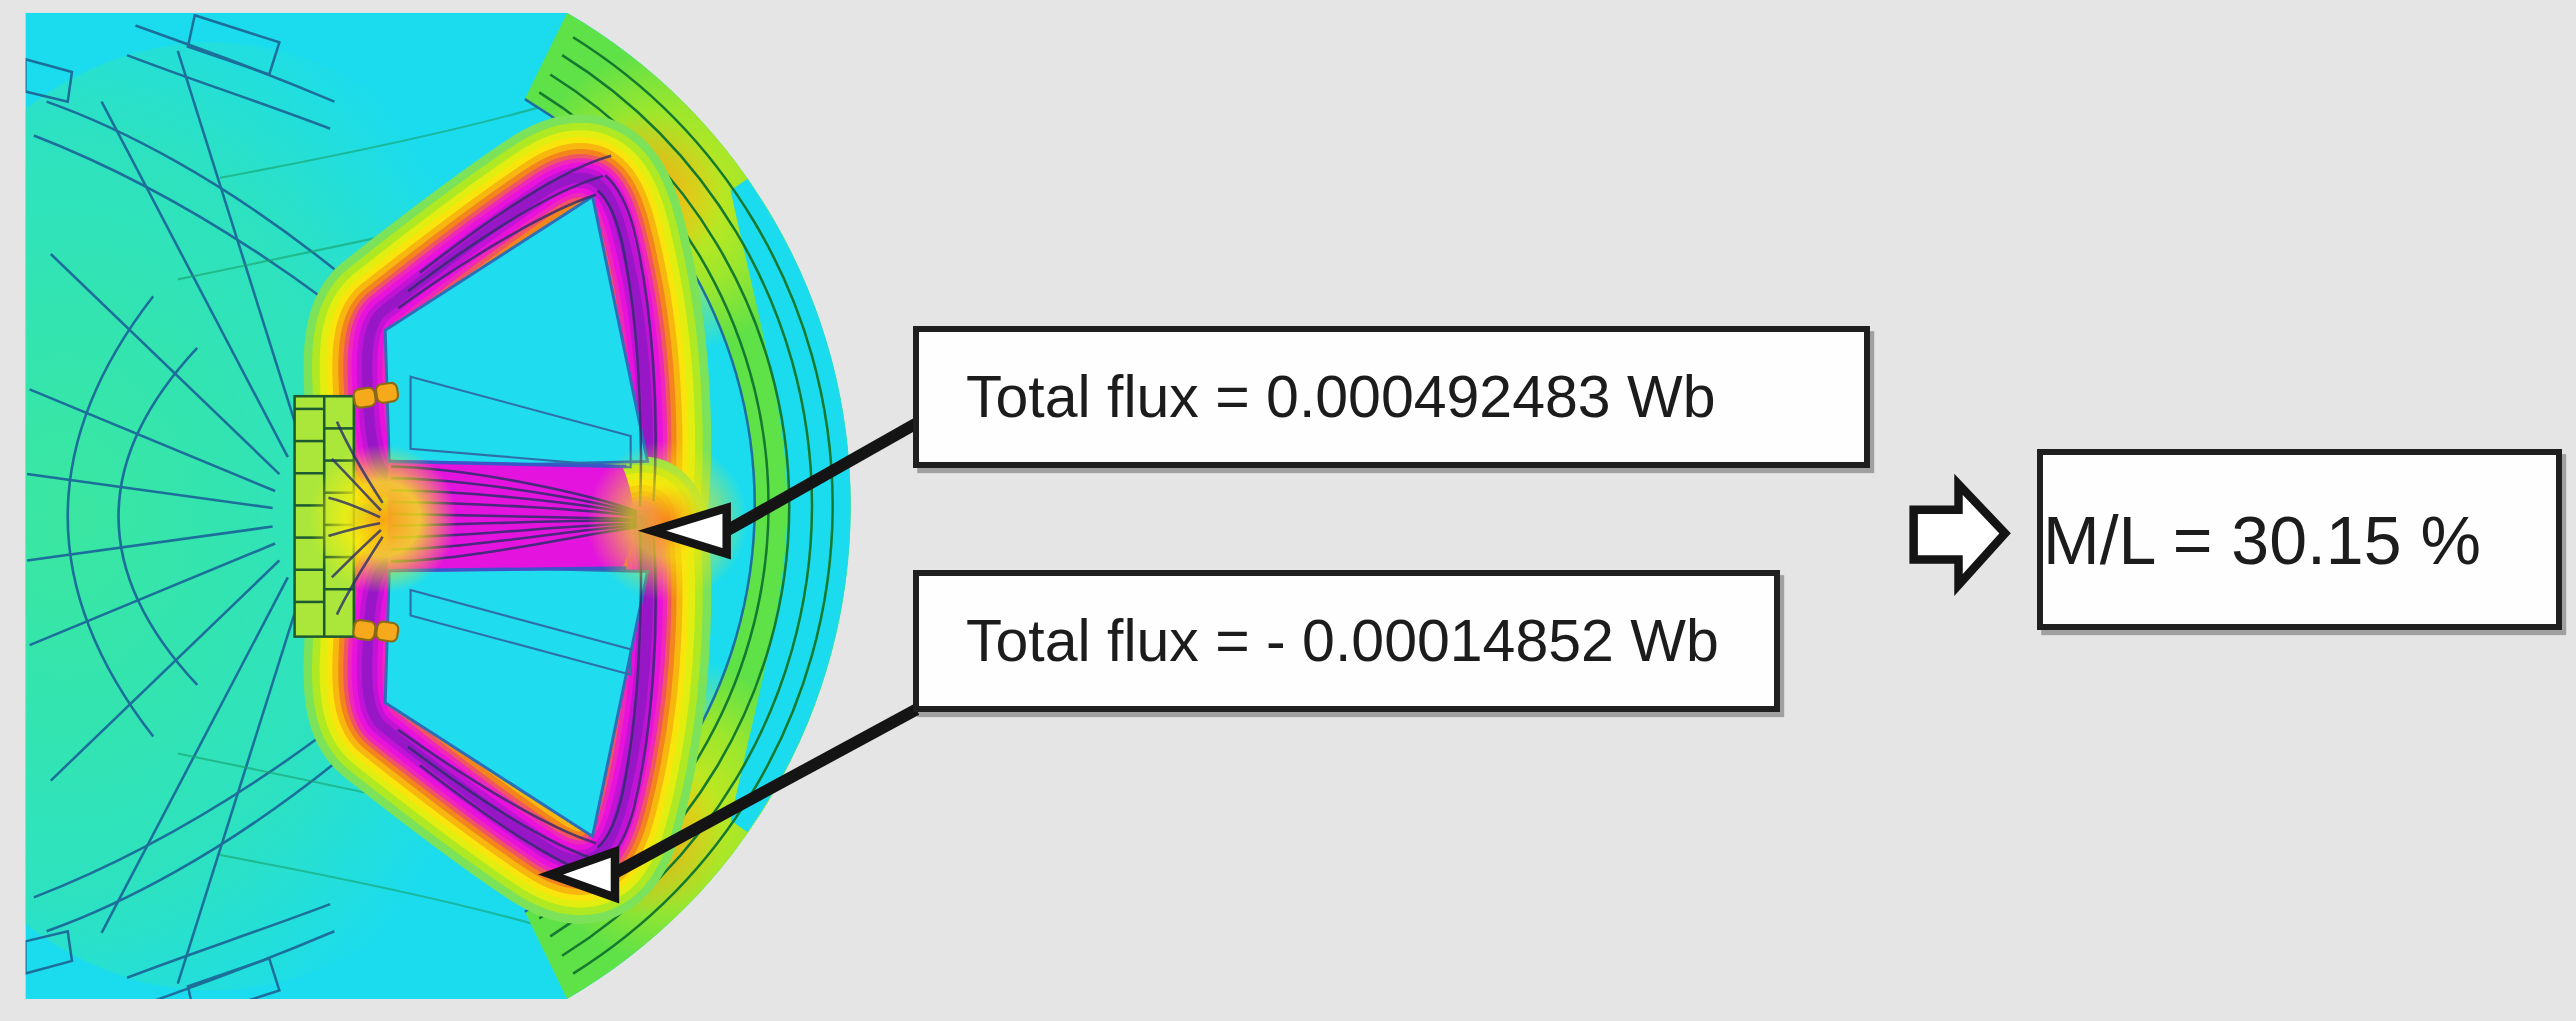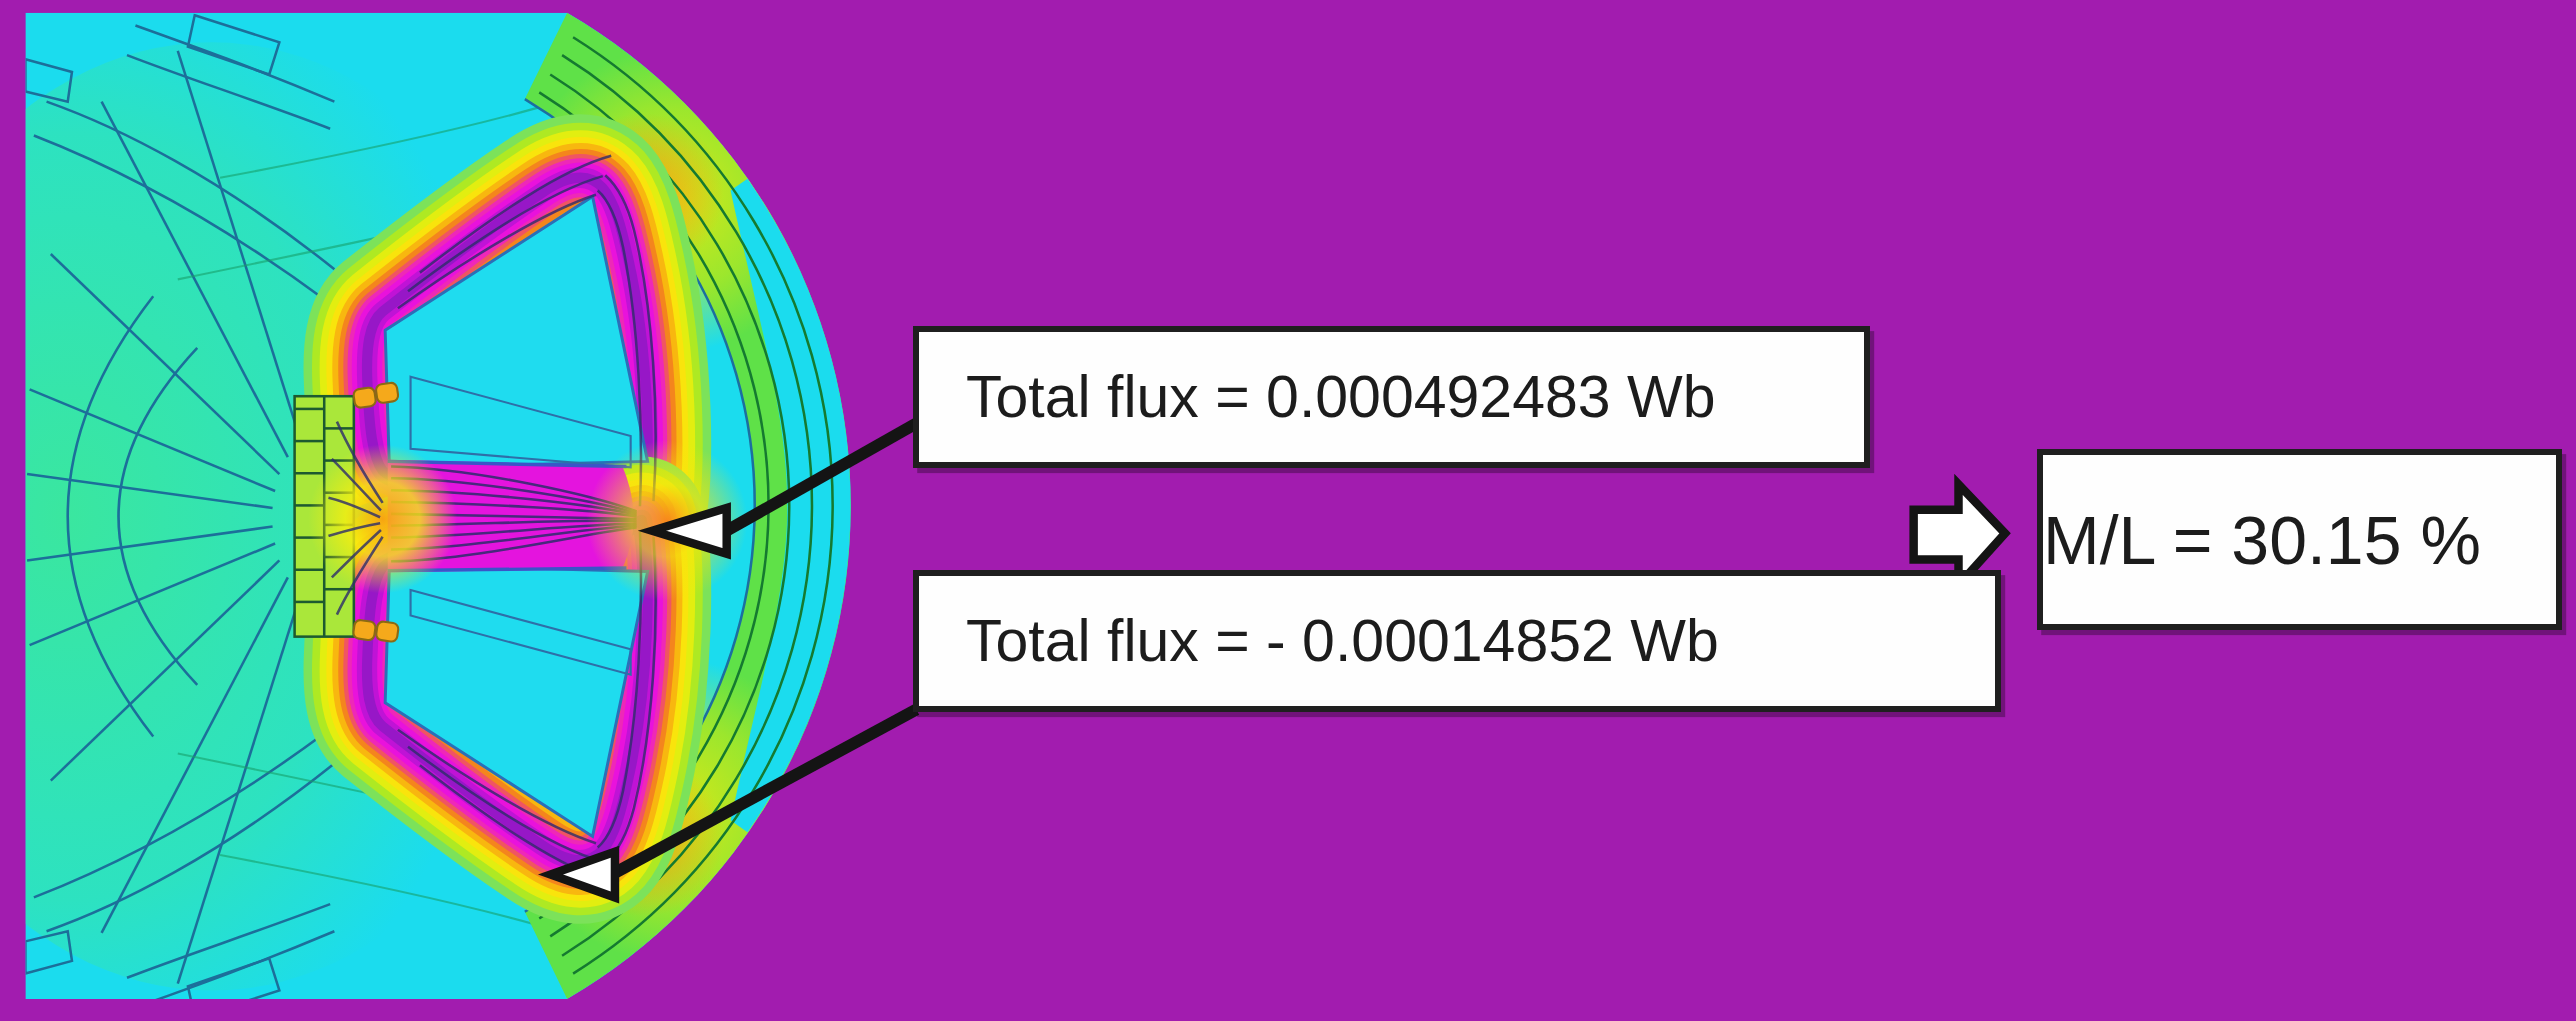--- a/index.html
+++ b/index.html
@@ -1,25 +1,25 @@
 <!DOCTYPE html>
 <html style="font-size:13.5px"><head>
 <meta charset="utf-8">
 <style>
   html,body{margin:0;padding:0;background:#ffffff;}
-  .canvas{position:relative;width:2576px;height:1021px;background:#a21caf;overflow:hidden;
+  .canvas{position:relative;width:2576px;height:1021px;background:#e5e5e5;overflow:hidden;
           font-family:"Liberation Sans", sans-serif;text-decoration:underline;}
   .plot-svg{position:absolute;left:0;top:0;}
   .overlay-svg{position:absolute;left:0;top:0;}
   .callout{position:absolute;background:#fefefe;border:6px solid #1f1f1f;
            box-shadow:4.2px 5.1px 0 rgba(0,0,0,0.30);
            display:flex;align-items:center;box-sizing:border-box;}
   .callout .txt{font-size:59px;color:#1c1c1c;padding-left:47px;letter-spacing:0px;white-space:nowrap;}
   #callout-1{left:913px;top:326px;width:957px;height:142px;}
-  #callout-2{left:913px;top:570px;width:1088px;height:142px;}
+  #callout-2{left:913px;top:570px;width:867px;height:142px;}
   .result{position:absolute;left:2037px;top:449px;width:525px;height:181px;
           background:#fefefe;border:6.8px solid #1f1f1f;box-shadow:4.2px 5.1px 0 rgba(0,0,0,0.30);
           display:flex;align-items:center;justify-content:flex-start;box-sizing:border-box;}
   .result .txt{font-size:68px;color:#1c1c1c;white-space:nowrap;padding:0;}
 </style>
 </head>
 <body>
 
 <div class="canvas">
 

